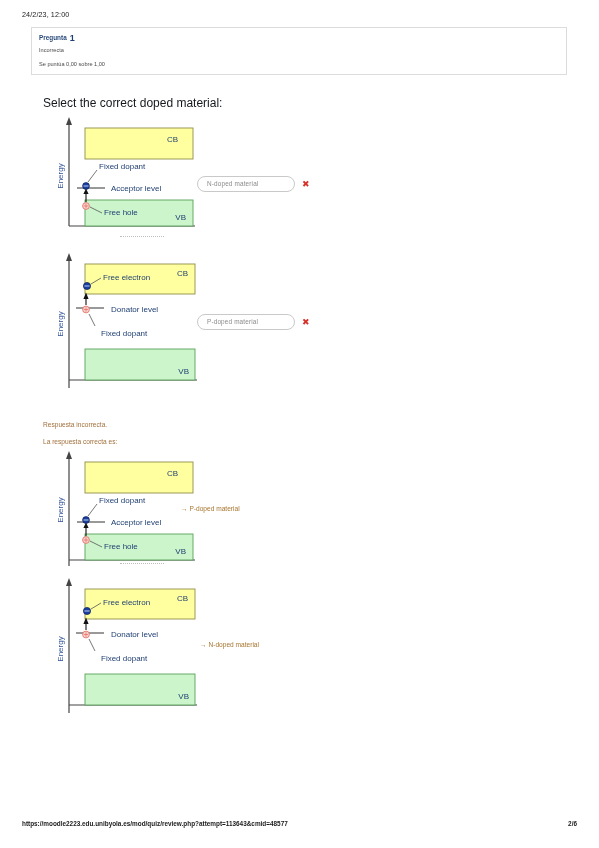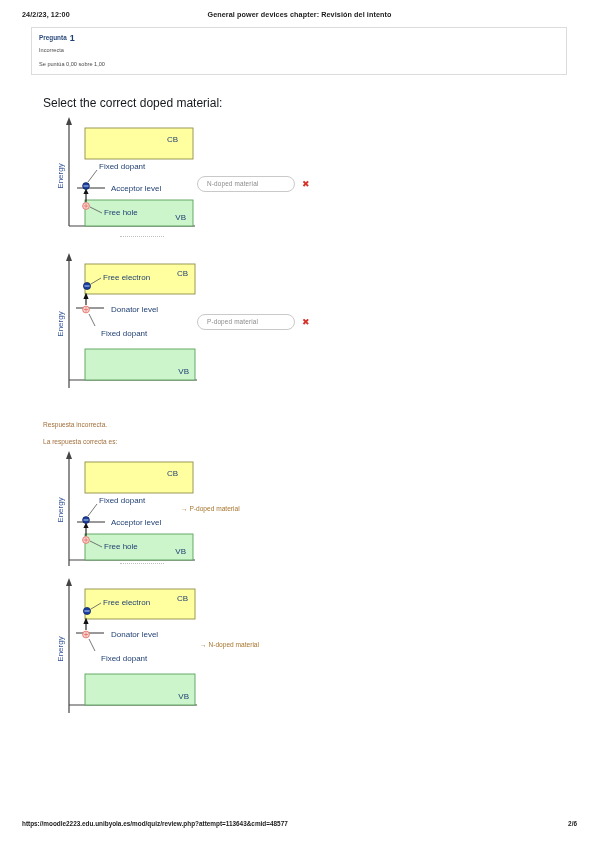--- a/index.html
+++ b/index.html
@@ -17,21 +17,21 @@
   }
 
   
   .print-header {
     position: absolute;
     top: 10px;
     left: 0;
     width: 538px;
     height: 14px;
     font-size: 7.2px;
-    font-weight: bold;
+    font-weight: normal;
     color: #1a1a1a;
     letter-spacing: 0.1px;
   }
   .print-header .ph-date {
     position: absolute;
     left: 22px;
     top: 0;
     white-space: nowrap;
   }
   .print-header .ph-title {
@@ -188,21 +188,20 @@
 
   
   .lbl       { font-family: "Liberation Sans", sans-serif; font-size: 8px; fill: #1f3f72; }
   .axis-lbl  { font-family: "Liberation Sans", sans-serif; font-size: 8px; fill: #33559a; }
 </style>
 </head>
 <body>
 
 <div class="print-header">
   <span class="ph-date">24/2/23, 12:00</span>
-  <span class="ph-title">General power devices chapter: Revisión del intento</span>
 </div>
 
 <div class="question-card">
   <div class="q-label">
     <span>Pregunta</span><span class="q-number">1</span>
   </div>
   <div class="q-state">Incorrecta</div>
   <div class="q-grade">Se puntúa 0,00 sobre 1,00</div>
 </div>
 

